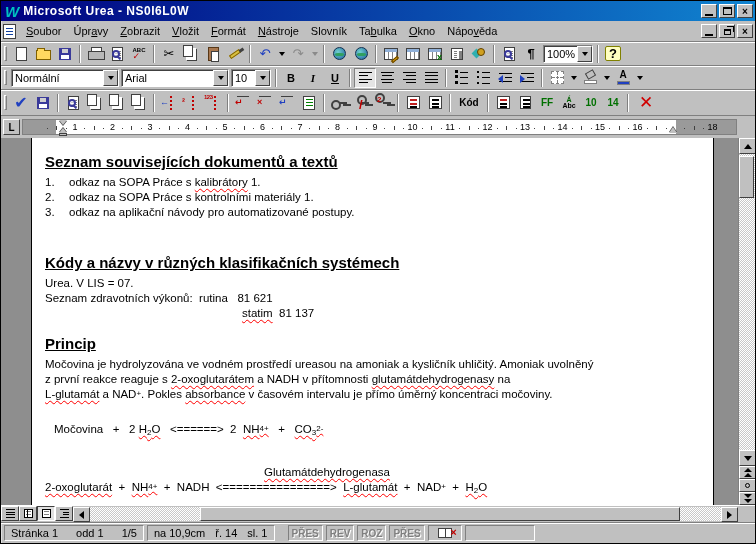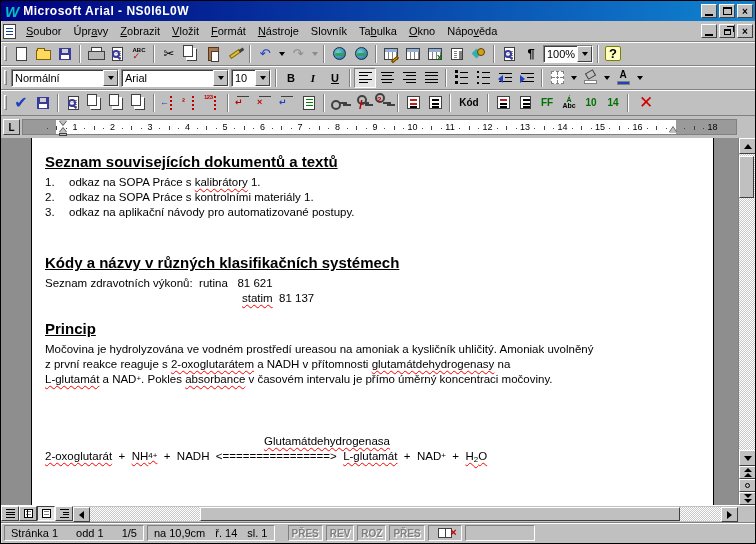--- a/index.html
+++ b/index.html
@@ -204,21 +204,21 @@
   .book-x { position:absolute; right:4px; top:0px; color:#c00000; font-weight:bold; font-size:11px; }
   .emptypanel { width:70px; }
 </style>
 </head>
 <body>
 
 <div class="window">
 
   <div class="titlebar">
     <span class="w-logo">W</span>
-    <span class="title-text">Microsoft Arial - NS0I6L0W</span>
+    <span class="title-text">Microsoft Urea - NS0I6L0W</span>
     <span class="winbtn">
         <span class="glyph-min"></span>
       </span>
     <span class="winbtn">
         <span class="glyph-max"></span>
       </span>
     <span class="winbtn">
         <span>×</span>
       </span>
   </div>
@@ -643,28 +643,30 @@
   </div>
 
   <div class="docarea">
     <div class="page" id="page">
         <div class="doc-block h1"><span>Seznam souvisejících dokumentů a textů</span></div>
         <div class="doc-block li"><span class="li-num">1.</span><span><span>odkaz na SOPA Práce s </span><span class="sq">kalibrátory</span><span> 1.</span></span></div>
         <div class="doc-block li"><span class="li-num">2.</span><span><span>odkaz na SOPA Práce s kontrolními materiály 1.</span></span></div>
         <div class="doc-block li"><span class="li-num">3.</span><span><span>odkaz na aplikační návody pro automatizované postupy.</span></span></div>
         <div class="doc-block gap-xl"></div>
         <div class="doc-block h1"><span>Kódy a názvy v různých klasifikačních systémech</span></div>
+        <div class="doc-block body"><span>Urea. V LIS = 07.</span></div>
         <div class="doc-block body"><span>Seznam zdravotních výkonů:  rutina   81 621</span></div>
         <div class="doc-block indent-statim"><span class="sq">statim</span><span>  81 137</span></div>
         <div class="doc-block gap-sm"></div>
         <div class="doc-block h1"><span>Princip</span></div>
         <div class="doc-block body"><span>Močovina je hydrolyzována ve vodném prostředí ureasou na amoniak a kysličník uhličitý. Amoniak uvolněný</span></div>
         <div class="doc-block body"><span>z první reakce reaguje s </span><span class="sq">2-oxoglutarátem</span><span> a NADH v přítomnosti </span><span class="sq">glutamátdehydrogenasy</span><span> na</span></div>
         <div class="doc-block body"><span class="sq">L-glutamát</span><span> a NAD</span><sup>+</sup><span>. Pokles </span><span class="sq">absorbance</span><span> v časovém intervalu je přímo úměrný koncentraci močoviny.</span></div>
         <div class="doc-block gap-md"></div>
+        <div class="doc-block eq1"><span>Močovina   +   2 </span><span class="sq">H</span><sub class="sq">2</sub><span class="sq">O</span><span>   &lt;======&gt;  2  </span><span class="sq">NH</span><sup class="sq">4+</sup><span>   +   </span><span class="sq">CO</span><sub class="sq">3</sub><sup class="sq">2-</sup></div>
         <div class="doc-block gap-lg"></div>
         <div class="doc-block eq2-label"><span class="sq">Glutamátdehydrogenasa</span></div>
         <div class="doc-block eq2"><span class="sq">2-oxoglutarát</span><span>  +  </span><span class="sq">NH</span><sup class="sq">4+</sup><span>  +  NADH  &lt;================&gt;  </span><span class="sq">L-glutamát</span><span>  +  NAD</span><sup>+</sup><span>  +  </span><span class="sq">H</span><sub class="sq">2</sub><span class="sq">O</span></div>
       </div>
     <div class="vscroll">
       <span class="sbtn">
           <span class="tri-up"></span>
         </span>
       <div class="vtrack">
         <div class="vthumb"></div>

